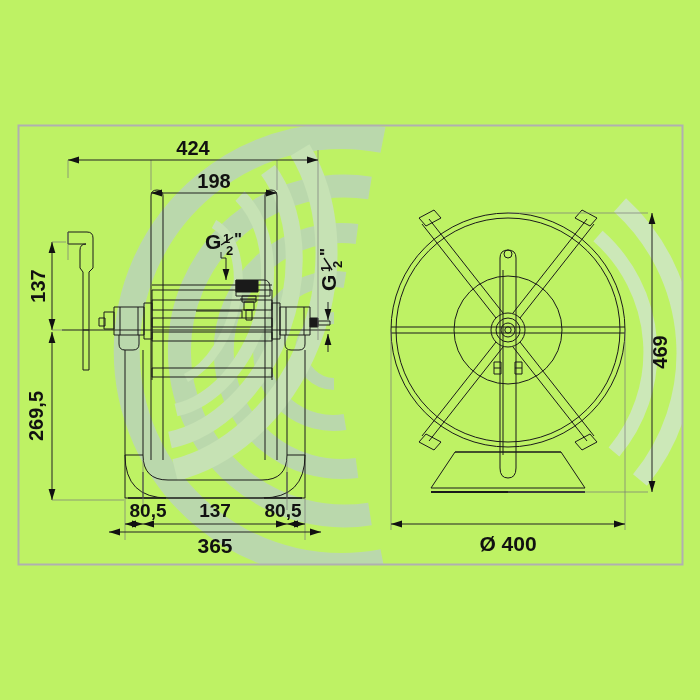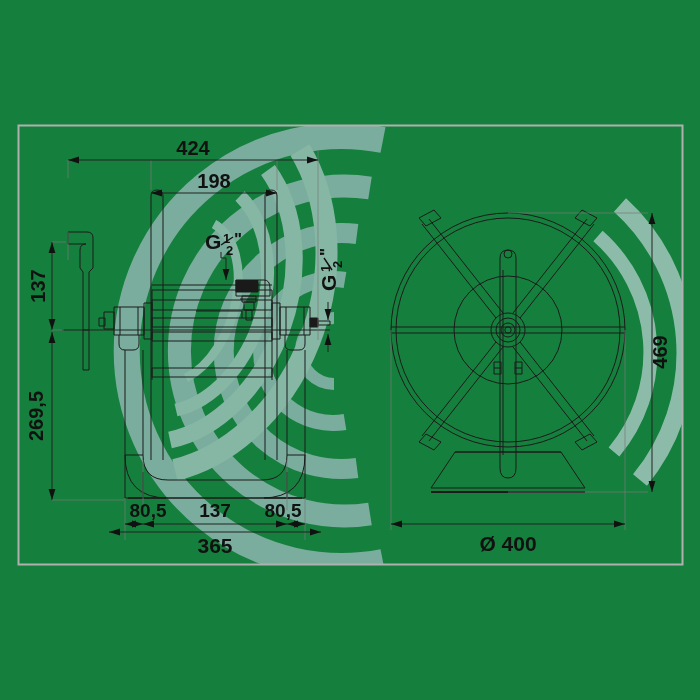--- a/index.html
+++ b/index.html
@@ -8,21 +8,21 @@
     background: #ffffff;
     width: 700px;
     height: 700px;
     overflow: hidden;
     font-family: "Liberation Sans", sans-serif;
   }
   #page {
     position: relative;
     width: 700px;
     height: 700px;
-    background: #15803d;
+    background: #bef264;
   }
   #drawing-svg {
     position: absolute;
     left: 0;
     top: 0;
     width: 700px;
     height: 700px;
   }
   .dim-text {
     font-family: "Liberation Sans", sans-serif;

